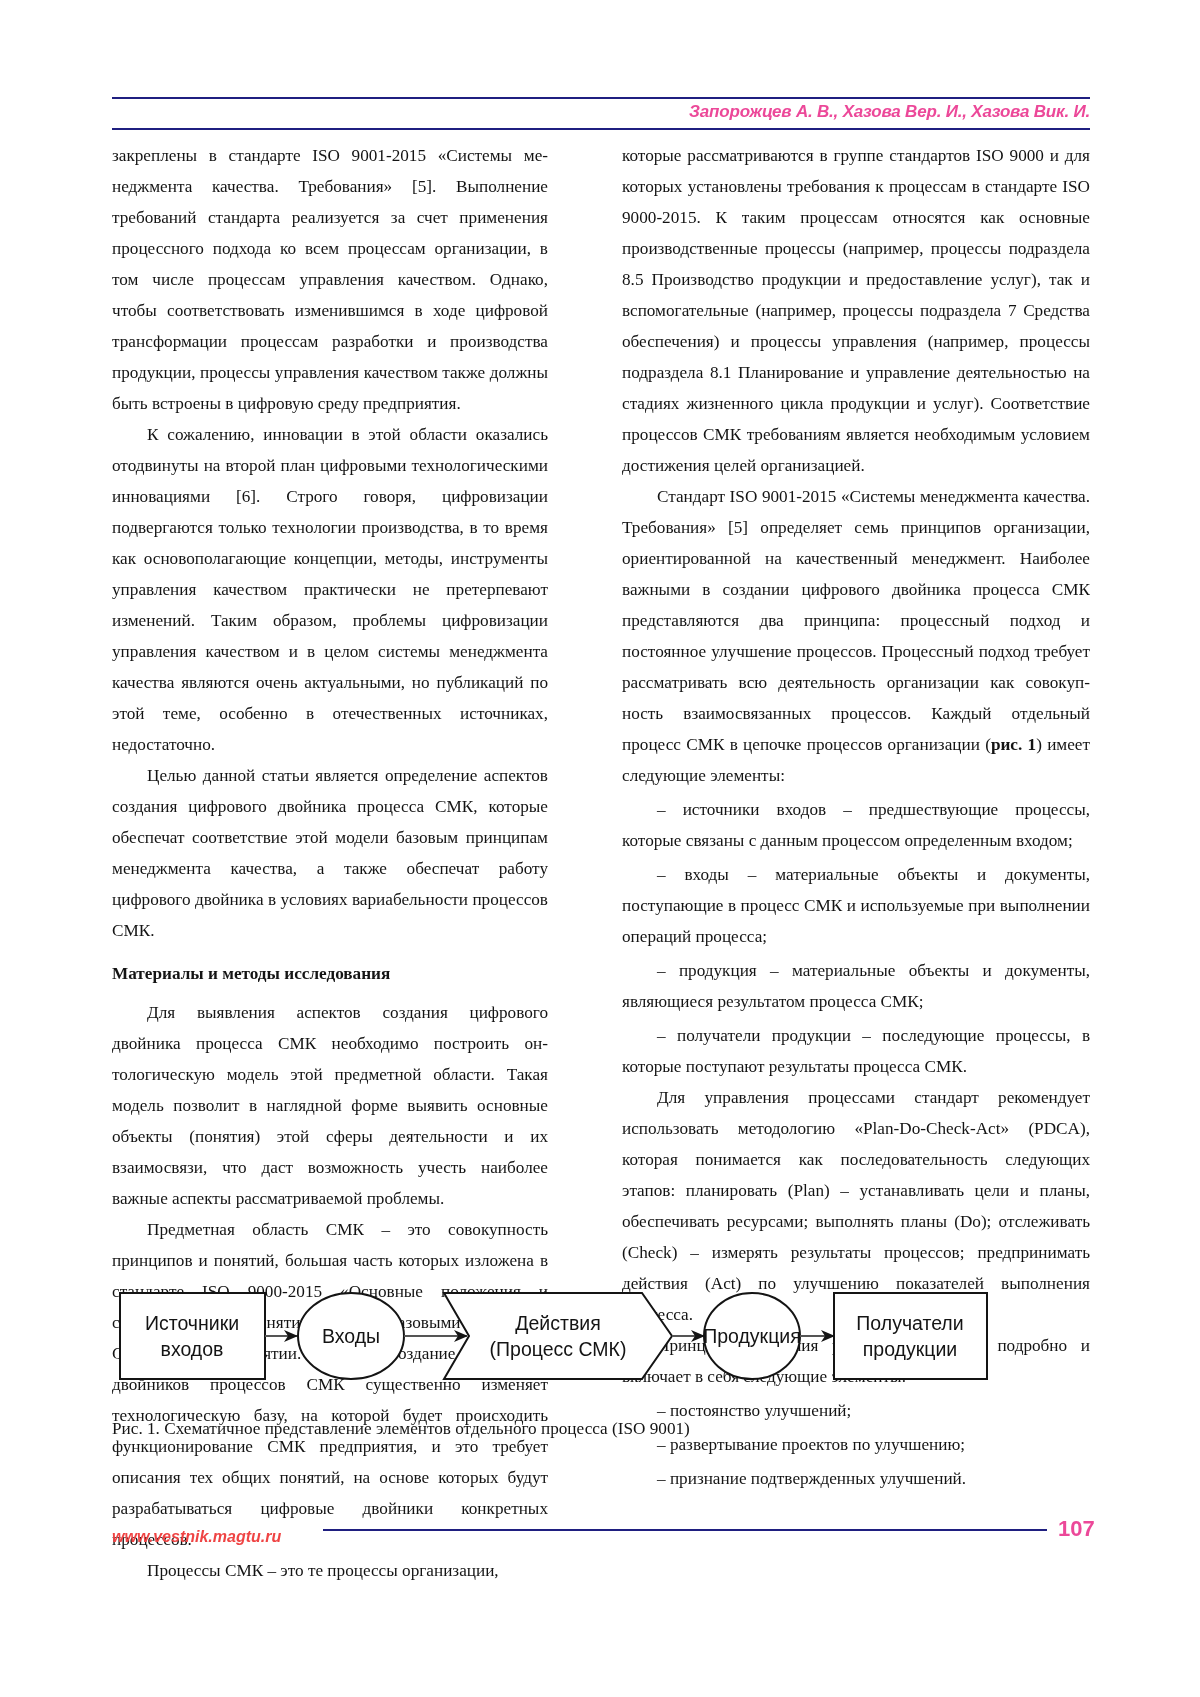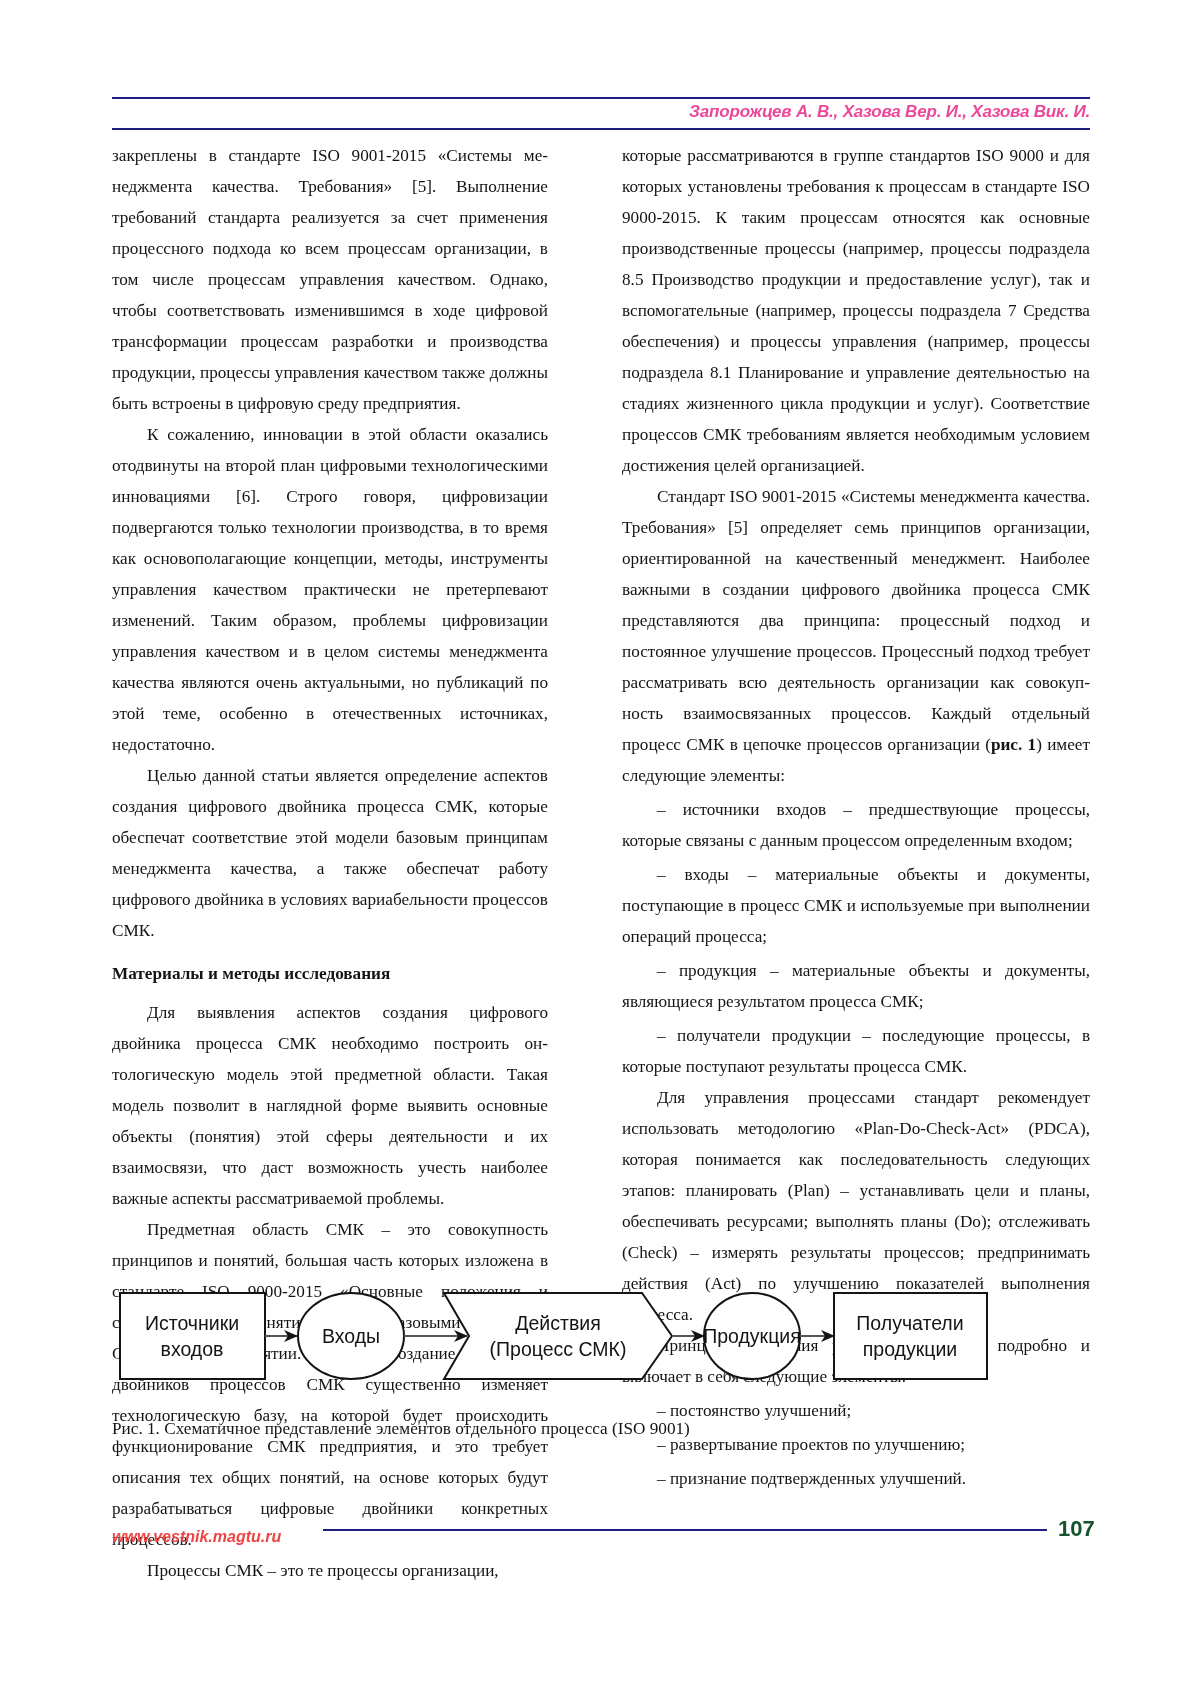--- a/index.html
+++ b/index.html
@@ -13,21 +13,21 @@
   .col p.ind { text-indent: 35px; }
   .col p.li { text-indent: 35px; margin-top: 3px; }
   .col h2 { font-size: 17.2px; font-weight: bold; text-align: left; margin: 12px 0 8px 0; font-family: Liberation Serif, serif; }
   .col .b { font-weight: bold; }
   .diagram { position: absolute; left: 112px; top: 1290px; width: 990px; height: 100px; }
   .diagram svg { width: 990px; height: 100px; }
   .node-text { font-family: "Liberation Sans", sans-serif; font-size: 19.5px; fill: #141414; text-anchor: middle; }
   .caption { position: absolute; left: 112px; top: 1418px; font-size: 17.2px; line-height: 22.6px; }
   .footer-url { position: absolute; left: 112px; top: 1528px; font-family: "Liberation Sans", sans-serif; font-style: italic; font-weight: bold; font-size: 16px; color: #ef4444; }
   .footer-line { position: absolute; left: 323px; top: 1529px; width: 724px; height: 2px; background: #1f1f80; }
-  .page-num { position: absolute; left: 1058px; top: 1516px; font-family: "Liberation Sans", sans-serif; font-weight: bold; font-size: 22px; color: #14532d; }
+  .page-num { position: absolute; left: 1058px; top: 1516px; font-family: "Liberation Sans", sans-serif; font-weight: bold; font-size: 22px; color: #ec4899; }
 </style>
 </head>
 <body>
 
 <div class="hline" style="top:97px;"></div>
 <div class="running-head">Запорожцев А. В., Хазова Вер. И., Хазова Вик. И.</div>
 <div class="hline" style="top:128px;"></div>
 
 <div class="col left">
   <p>закреплены в стандарте ISO 9001-2015 «Системы ме­неджмента качества. Требования» [5]. Выполнение требований стандарта реализуется за счет примене­ния процессного подхода ко всем процессам органи­зации, в том числе процессам управления качеством. Однако, чтобы соответствовать изменившимся в ходе цифровой трансформации процессам разработки и производства продукции, процессы управления каче­ством также должны быть встроены в цифровую сре­ду предприятия.</p>

